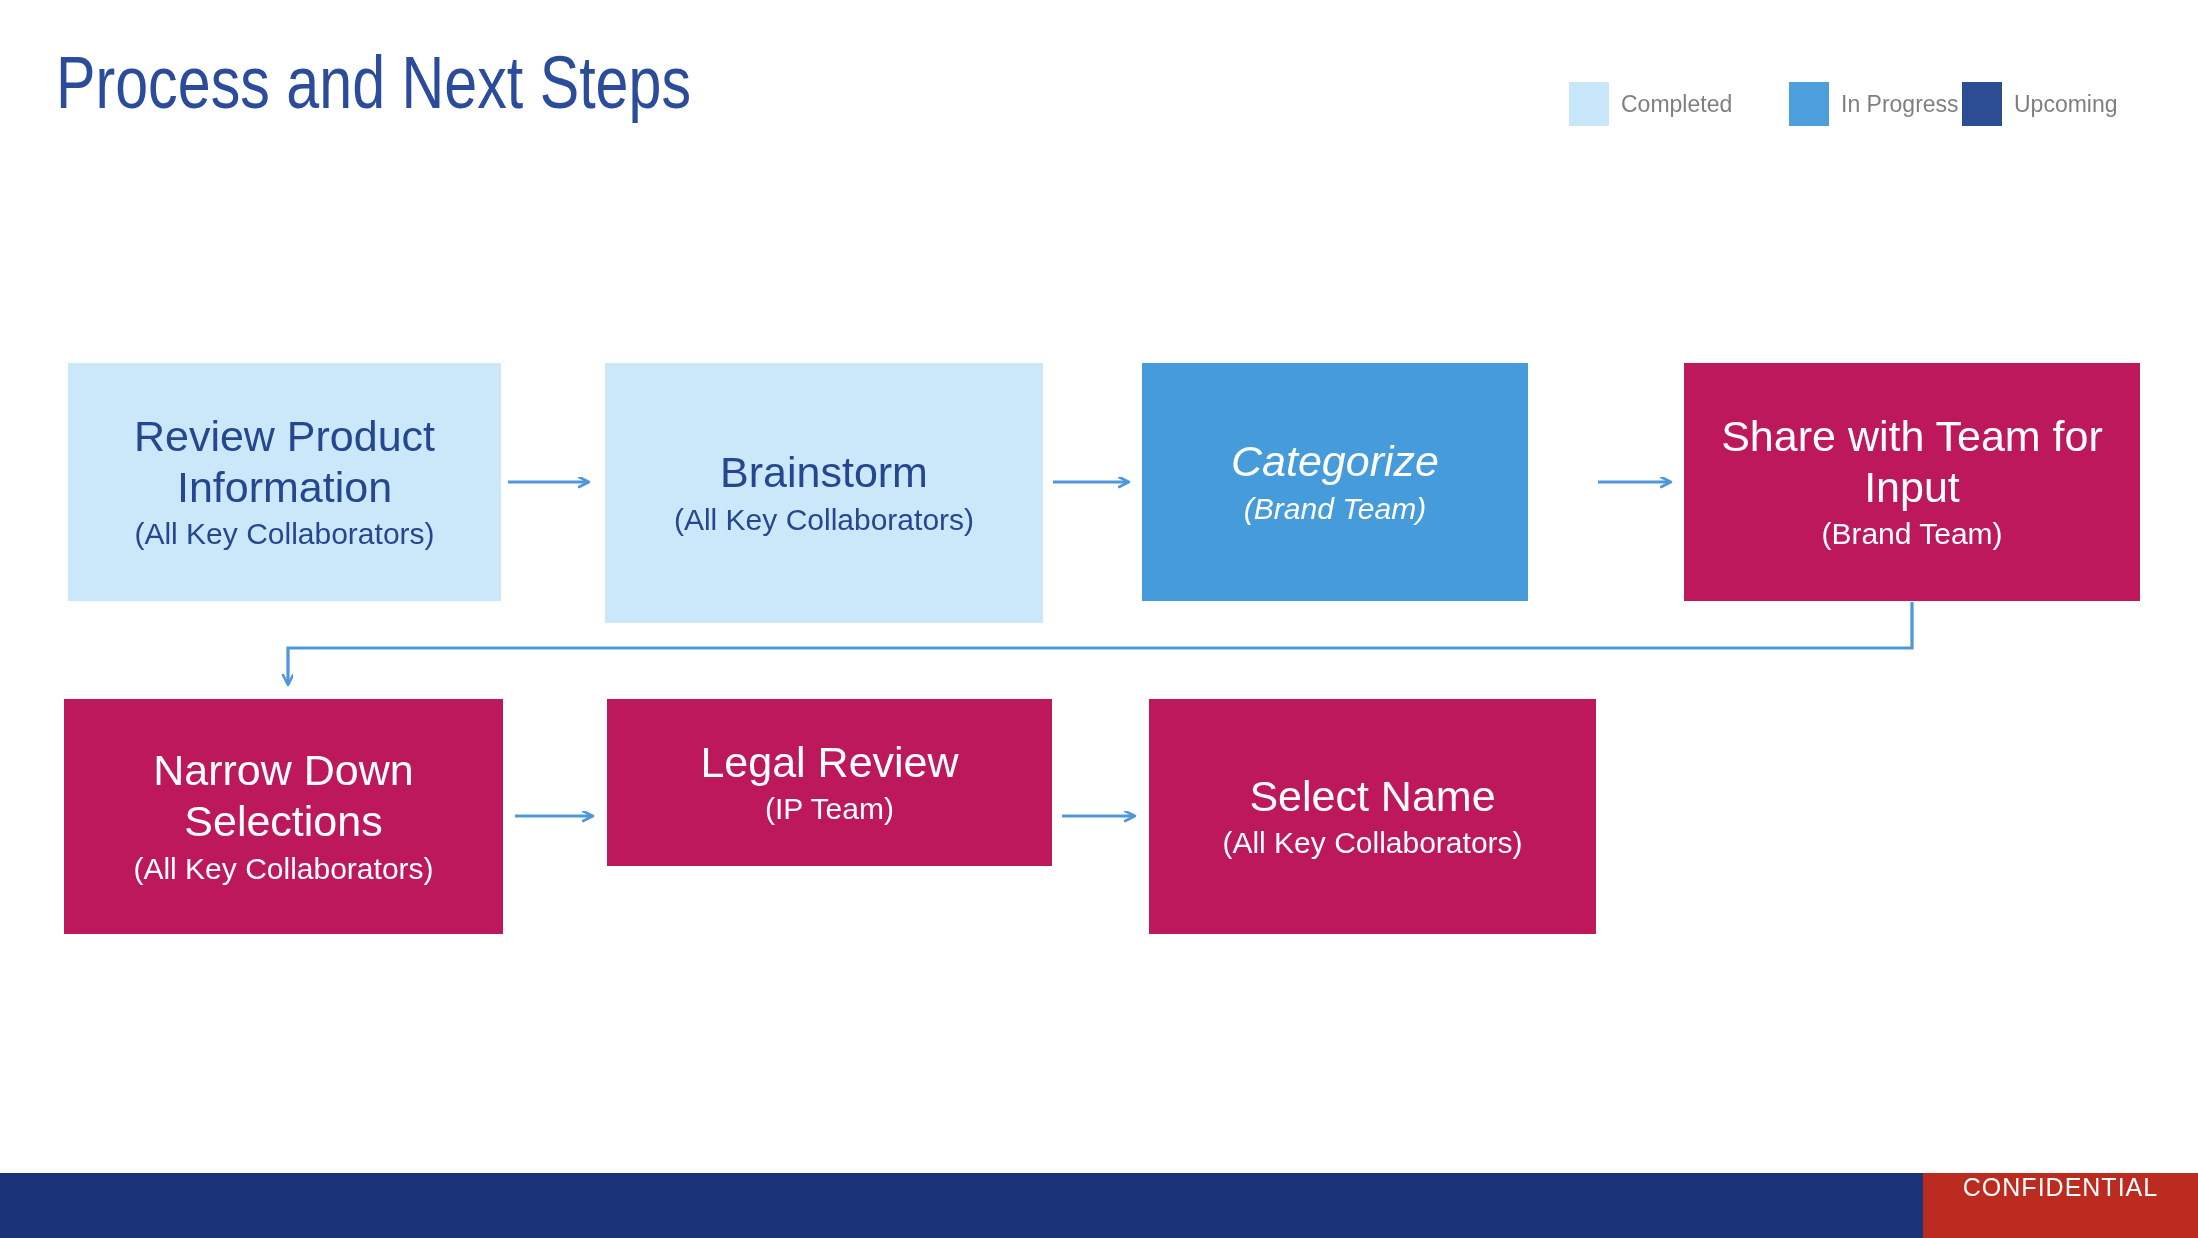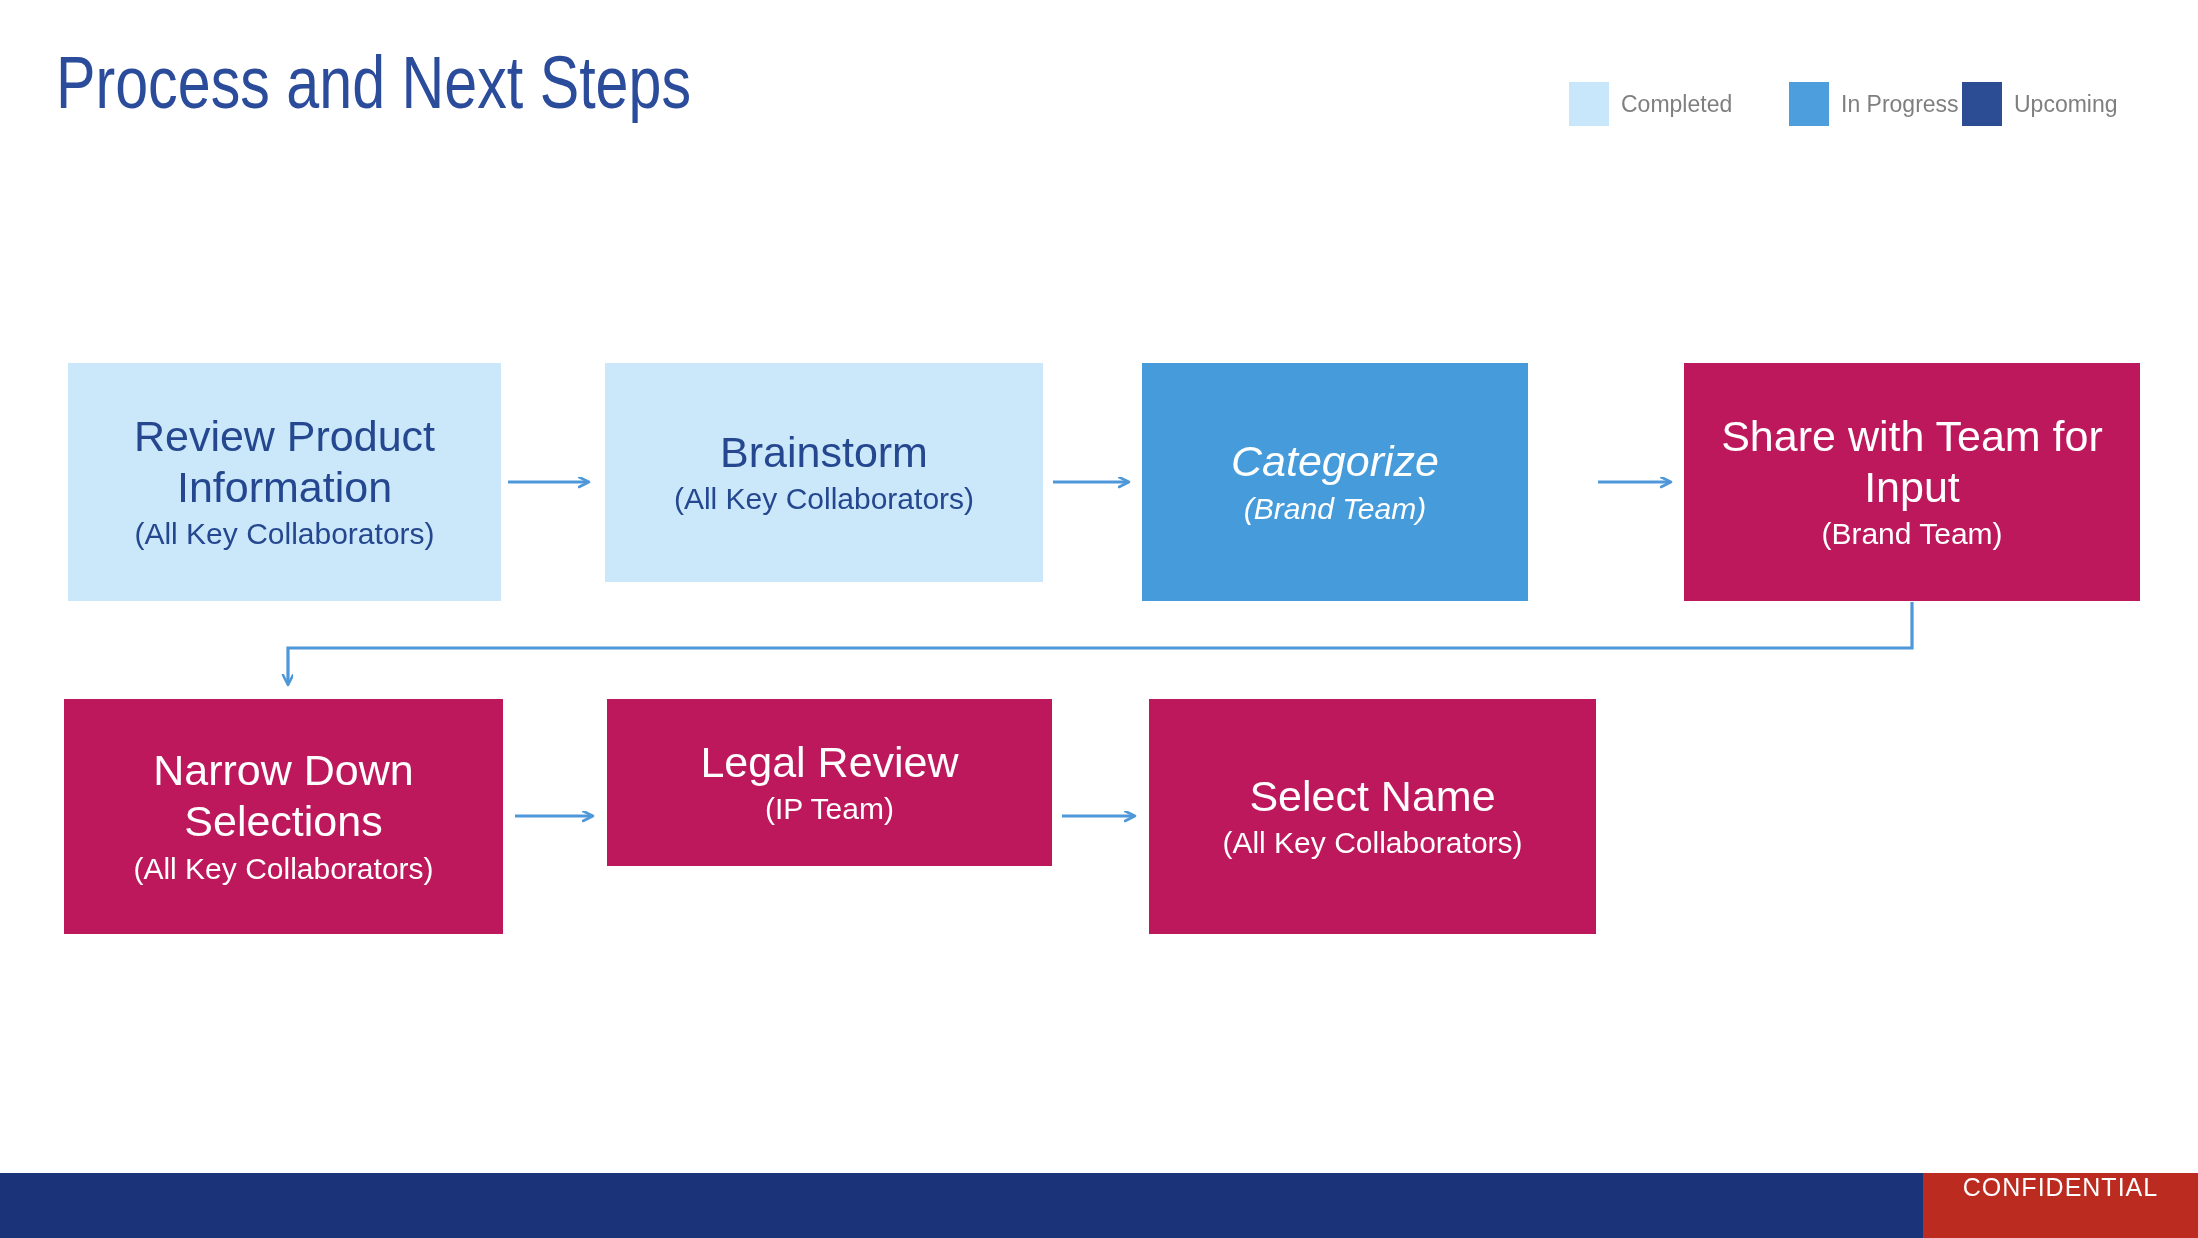--- a/index.html
+++ b/index.html
@@ -74,21 +74,21 @@
     <line x1="1598" y1="482" x2="1670" y2="482" stroke="#4E97D9" stroke-width="3.2" marker-end="url(#ah)"></line>
     <polyline points="1912,602 1912,648 288,648 288,684" fill="none" stroke="#4E97D9" stroke-width="3.2" marker-end="url(#ah)"></polyline>
     <line x1="515" y1="816" x2="592" y2="816" stroke="#4E97D9" stroke-width="3.2" marker-end="url(#ah)"></line>
     <line x1="1062" y1="816" x2="1134" y2="816" stroke="#4E97D9" stroke-width="3.2" marker-end="url(#ah)"></line>
   </svg>
 
   <div class="box status-completed" style="left:68px;top:363px;width:433px;height:238px;">
     <div class="box-title">Review Product Information</div>
     <div class="box-subtitle">(All Key Collaborators)</div>
   </div>
-  <div class="box status-completed" style="left:605px;top:363px;width:438px;height:219px;">
+  <div class="box status-completed" style="left:605px;top:363px;width:438px;height:260px;">
     <div class="box-title">Brainstorm</div>
     <div class="box-subtitle">(All Key Collaborators)</div>
   </div>
   <div class="box status-inprogress" style="left:1142px;top:363px;width:386px;height:238px;font-style:italic;">
     <div class="box-title">Categorize</div>
     <div class="box-subtitle">(Brand Team)</div>
   </div>
   <div class="box status-upcoming" style="left:1684px;top:363px;width:456px;height:238px;">
     <div class="box-title">Share with Team for Input</div>
     <div class="box-subtitle">(Brand Team)</div>

